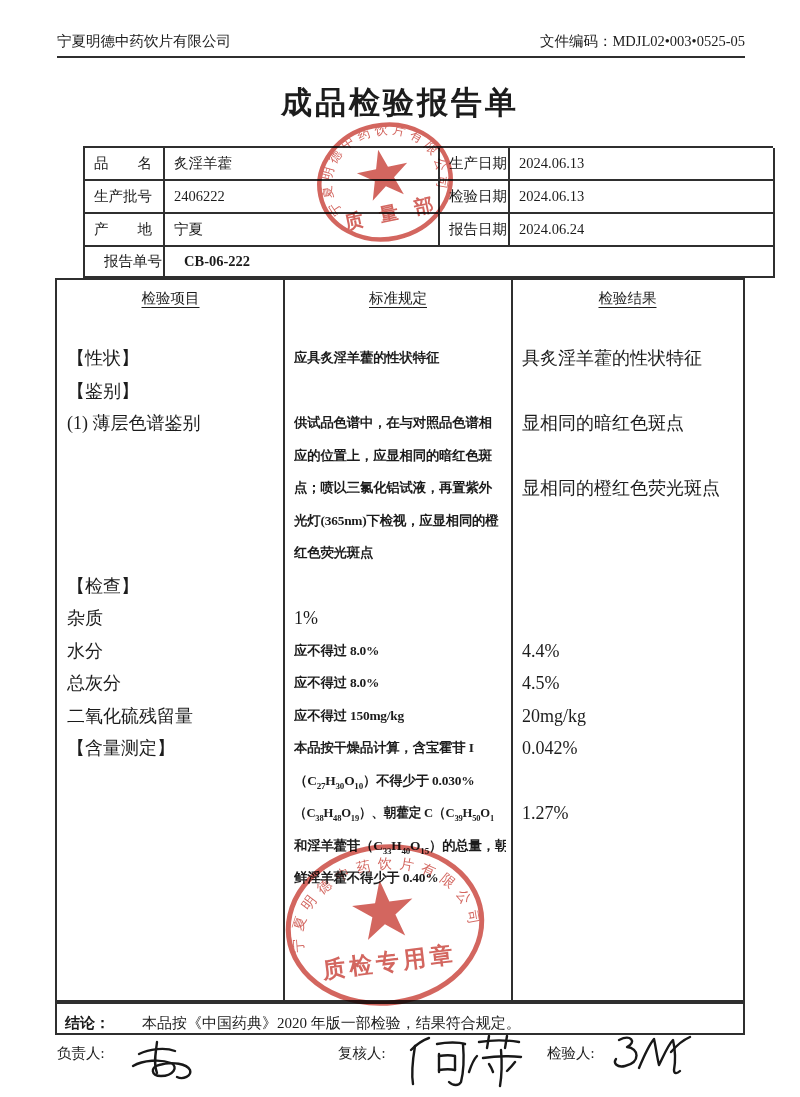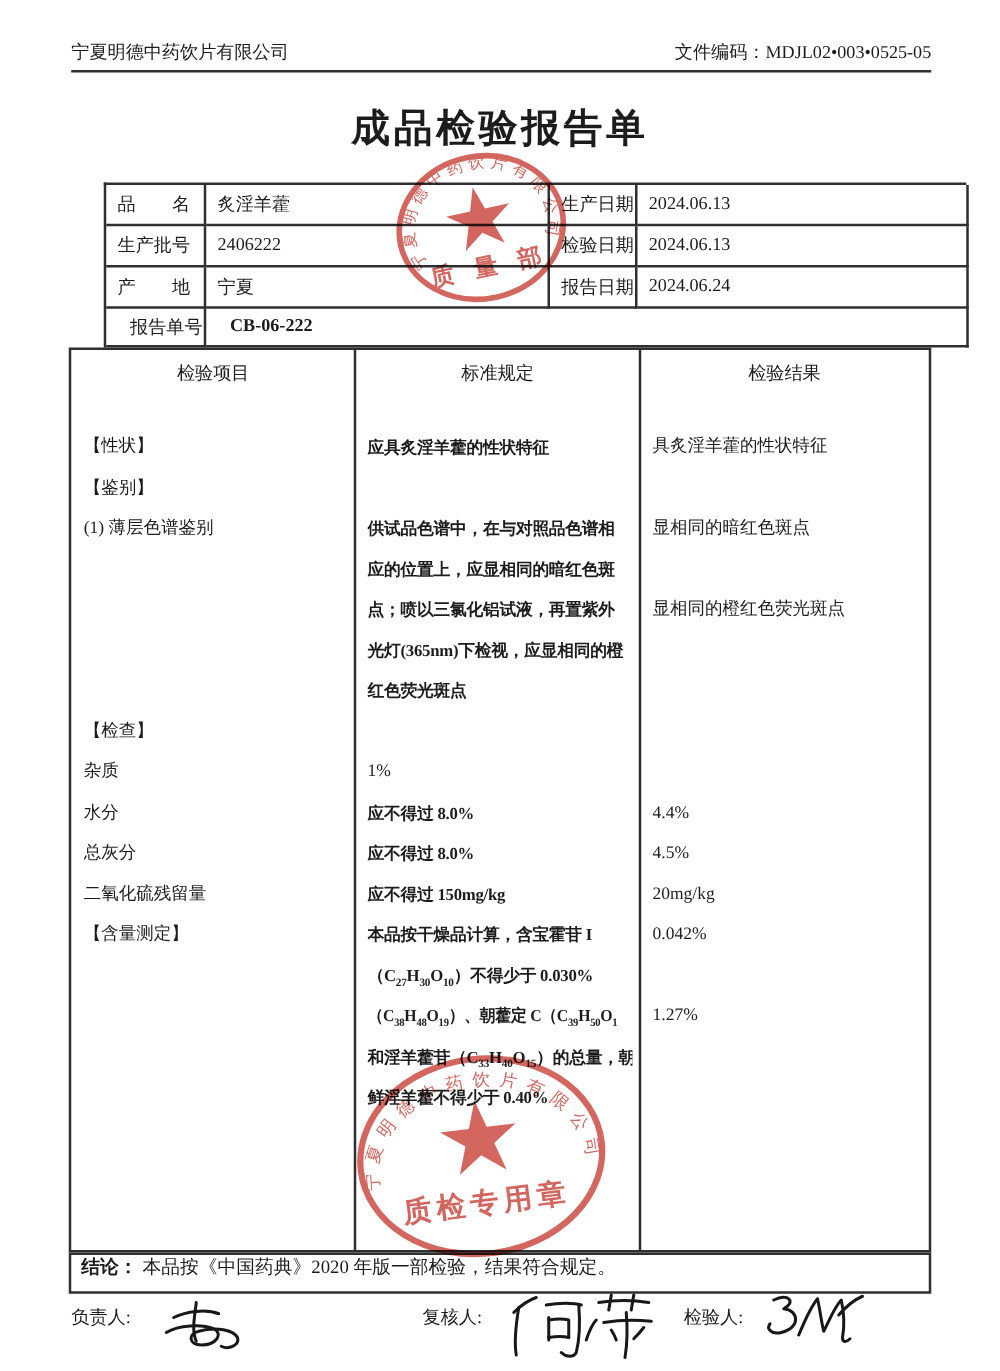--- a/index.html
+++ b/index.html
@@ -23,29 +23,29 @@
   .info-table{position:absolute;left:55px;top:146px;width:690px;border-left:2px solid var(--border);border-top:2px solid var(--border);display:grid;grid-template-columns:80px 275px 70px 265px;margin-left:28px;}
   .it-cell{border-right:2px solid var(--border);border-bottom:2px solid var(--border);display:flex;align-items:center;font-size:14.5px;padding-left:9px;height:33px;}
   .it-cell.r3{height:31px;padding-left:19px;}
   .it-cell.span3{grid-column:span 3;font-weight:bold;}
 
   
   .main-table{position:absolute;left:55px;top:278px;width:690px;height:724px;border:2px solid var(--border);}
   .vline{position:absolute;top:0;bottom:0;width:2px;background:var(--border);}
   .v1{left:226px;} .v2{left:454px;}
   .mt-header{display:grid;grid-template-columns:227px 228px 231px;height:62px;padding-top:9px;}
-  .mt-header span{justify-self:center;font-size:14.5px;text-underline-offset:4px;height:22px;}
+  .mt-header span{justify-self:center;font-size:14.5px;text-decoration:underline;text-underline-offset:4px;height:22px;}
   .mt-row{display:grid;grid-template-columns:227px 228px 231px;}
-  .mt-cell{padding:0 6px 0 10px;font-size:14px;}
+  .mt-cell{padding:0 6px 0 10px;font-size:18px;}
   .mt-cell.c1{font-size:13.4px;letter-spacing:-0.2px;font-weight:bold;}
   .ln{display:block;height:32.5px;line-height:32.5px;white-space:nowrap;overflow:hidden;transform-origin:left center;}
   .ln sub{font-size:9px;line-height:0;}
 
   
-  .conclusion{position:absolute;left:55px;top:1002px;width:690px;height:33px;border:2px solid var(--border);display:flex;align-items:flex-start;padding-left:8px;font-size:15px;}
+  .conclusion{position:absolute;left:55px;top:1002px;width:690px;height:33px;border:2px solid var(--border);display:flex;align-items:flex-end;padding-left:8px;font-size:15px;gap:28px;}
   .conclusion .b{font-weight:bold;margin-right:4px;}
 
   
   .signatures{position:absolute;left:55px;top:1038px;width:690px;height:55px;font-size:14.5px;}
   .sig-label{position:absolute;top:6px;}
   .sl1{left:2px;} .sl2{left:283px;} .sl3{left:492px;}
   .sig{position:absolute;}
   .sig path{fill:none;stroke:#181818;stroke-width:2.4;stroke-linecap:round;stroke-linejoin:round;}
   .sg1{left:62px;top:0px;} .sg2{left:348px;top:-4px;} .sg3{left:550px;top:-8px;}
 

